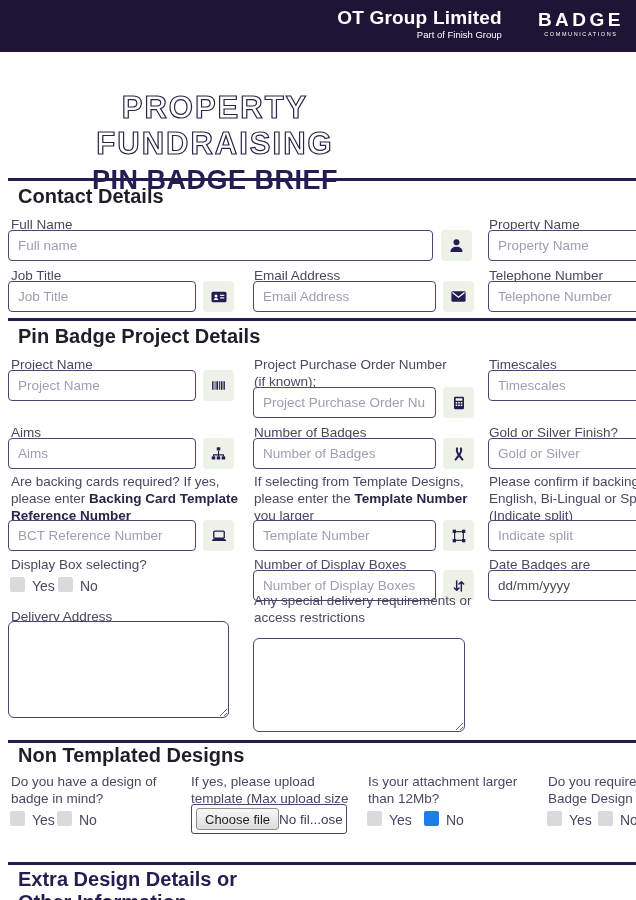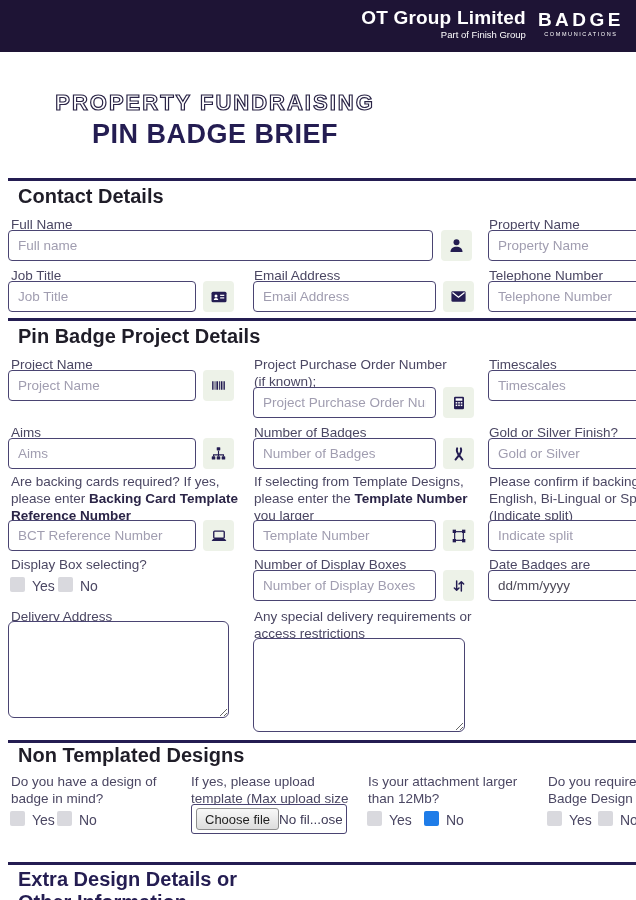--- a/index.html
+++ b/index.html
@@ -1,29 +1,29 @@
 <!DOCTYPE html>
 <html><head>
 <meta charset="utf-8">
 <style>
   html,body{margin:0;padding:0;background:#fff;}
   .page{position:relative;width:636px;height:900px;overflow:hidden;background:#fff;
         font-family:"Liberation Sans","DejaVu Sans",sans-serif;}
   
   .hdr{position:absolute;left:0;top:0;width:636px;height:52px;background:#1e1435;}
-  .brands{position:absolute;right:12px;top:7px;display:flex;gap:12px;align-items:flex-start;}
+  .brands{position:absolute;right:12px;top:7px;display:flex;gap:36px;align-items:flex-start;}
   .b1{text-align:right;color:#fff;}
   .b1 .t{font-size:19px;font-weight:bold;letter-spacing:.2px;line-height:21px;}
   .b1 .s{font-size:9.5px;margin-top:1px;}
   .b2{text-align:center;color:#fff;margin-top:3px;}
   .b2 .t{font-size:19px;font-weight:bold;letter-spacing:3.5px;line-height:19px;}
   .b2 .s{font-size:5.5px;letter-spacing:1.6px;margin-top:2px;}
   
   .titleblock{position:absolute;left:0;top:90px;width:430px;text-align:center;}
-  .t-outline{font-size:22px;font-weight:bold;letter-spacing:2px;color:#fff;
+  .t-outline{font-size:31px;font-weight:bold;letter-spacing:2px;color:#fff;
              -webkit-text-stroke:1.2px #2a2446;}
   .t-solid{font-size:27px;font-weight:bold;letter-spacing:.5px;color:#241d52;margin-top:3px;}
   
   .rule{position:absolute;left:8px;width:660px;height:3px;background:#241d52;}
   .shead{position:absolute;left:18px;font-size:20px;font-weight:bold;color:#1f1d28;}
   .shead.navy{color:#241d52;}
   
   .lbl{position:absolute;font-size:13.5px;color:#4b4763;line-height:17px;}
   .lbl b{color:#2b2547;}
   .inp{position:absolute;height:31px;box-sizing:border-box;border:1.6px solid #4a4472;
@@ -203,21 +203,21 @@
     <svg width="16" height="16" viewBox="0 0 24 24" fill="none" stroke="#241d52" stroke-width="2.2" stroke-linecap="round" stroke-linejoin="round">
         <path d="M8.5 4.5v14m0 0l-3.5-3.5m3.5 3.5l3.5-3.5"></path>
         <path d="M15.5 19.5v-14m0 0L12 9m3.5-3.5L19 9"></path>
       </svg>
   </div>
   <div class="lbl" style="left:489px;top:556px">Date Badges are required</div>
   <input class="inp" style="left: 488px; top: 570px; width: 256px; color: rgb(78, 74, 88);" value="dd/mm/yyyy">
 
   <div class="lbl" style="left:11px;top:608px">Delivery Address</div>
   <textarea class="ta" style="left: 8px; top: 621px; width: 221px; height: 97px;"></textarea>
-  <div class="lbl" style="left:254px;top:608px;width:222px">Any special delivery requirements or access restrictions</div>
+  <div class="lbl" style="left:254px;top:592px;width:222px">Any special delivery requirements or access restrictions</div>
   <textarea class="ta" style="left: 253px; top: 638px; width: 212px; height: 94px;"></textarea>
 
   <div class="rule" style="top:740px"></div>
   <div class="shead" style="top:744px">Non Templated Designs</div>
 
   <div class="lbl" style="left:11px;top:773px;width:155px">Do you have a design of badge in mind?</div>
   <div class="cb" style="left:10px;top:811px"></div>
   <div class="cblbl" style="left:32px;top:812px">Yes</div>
   <div class="cb" style="left:57px;top:811px"></div>
   <div class="cblbl" style="left:79px;top:812px">No</div>

